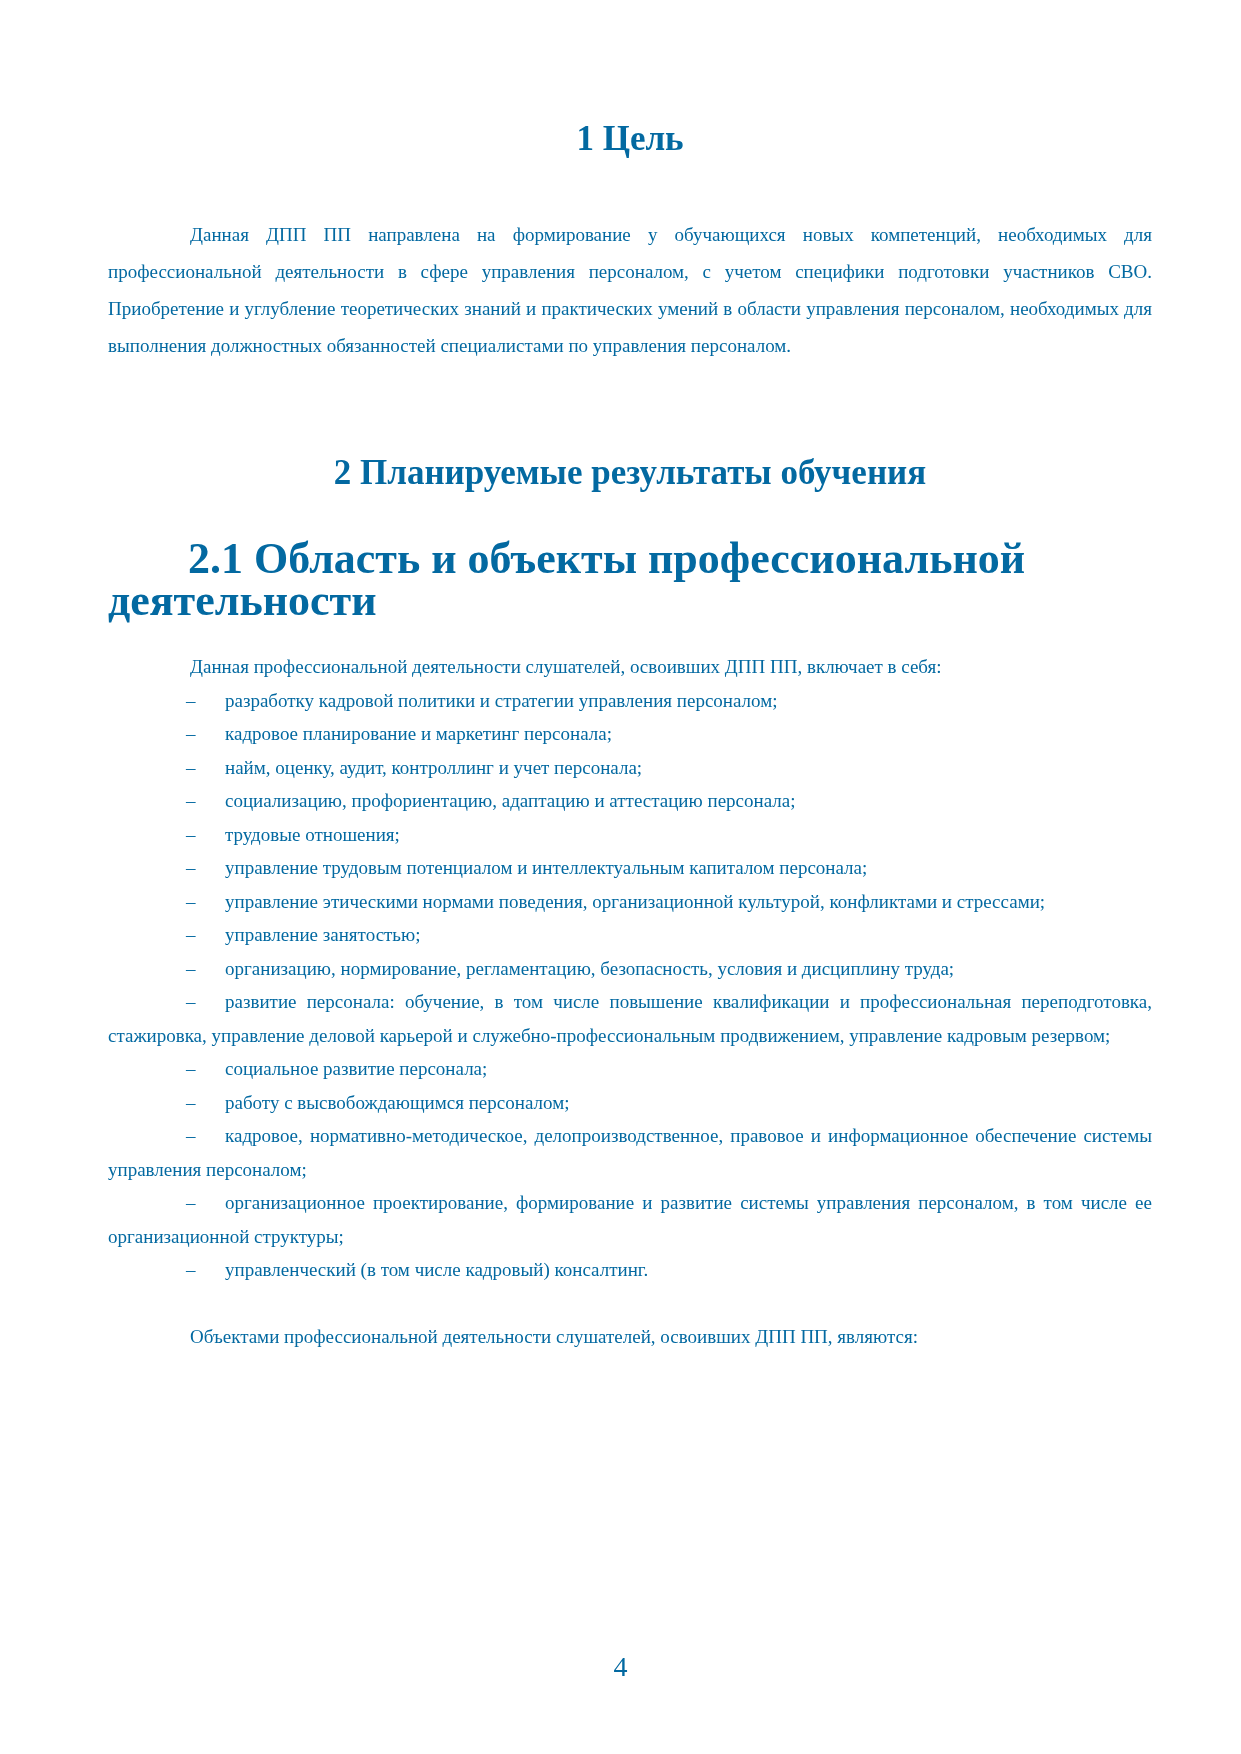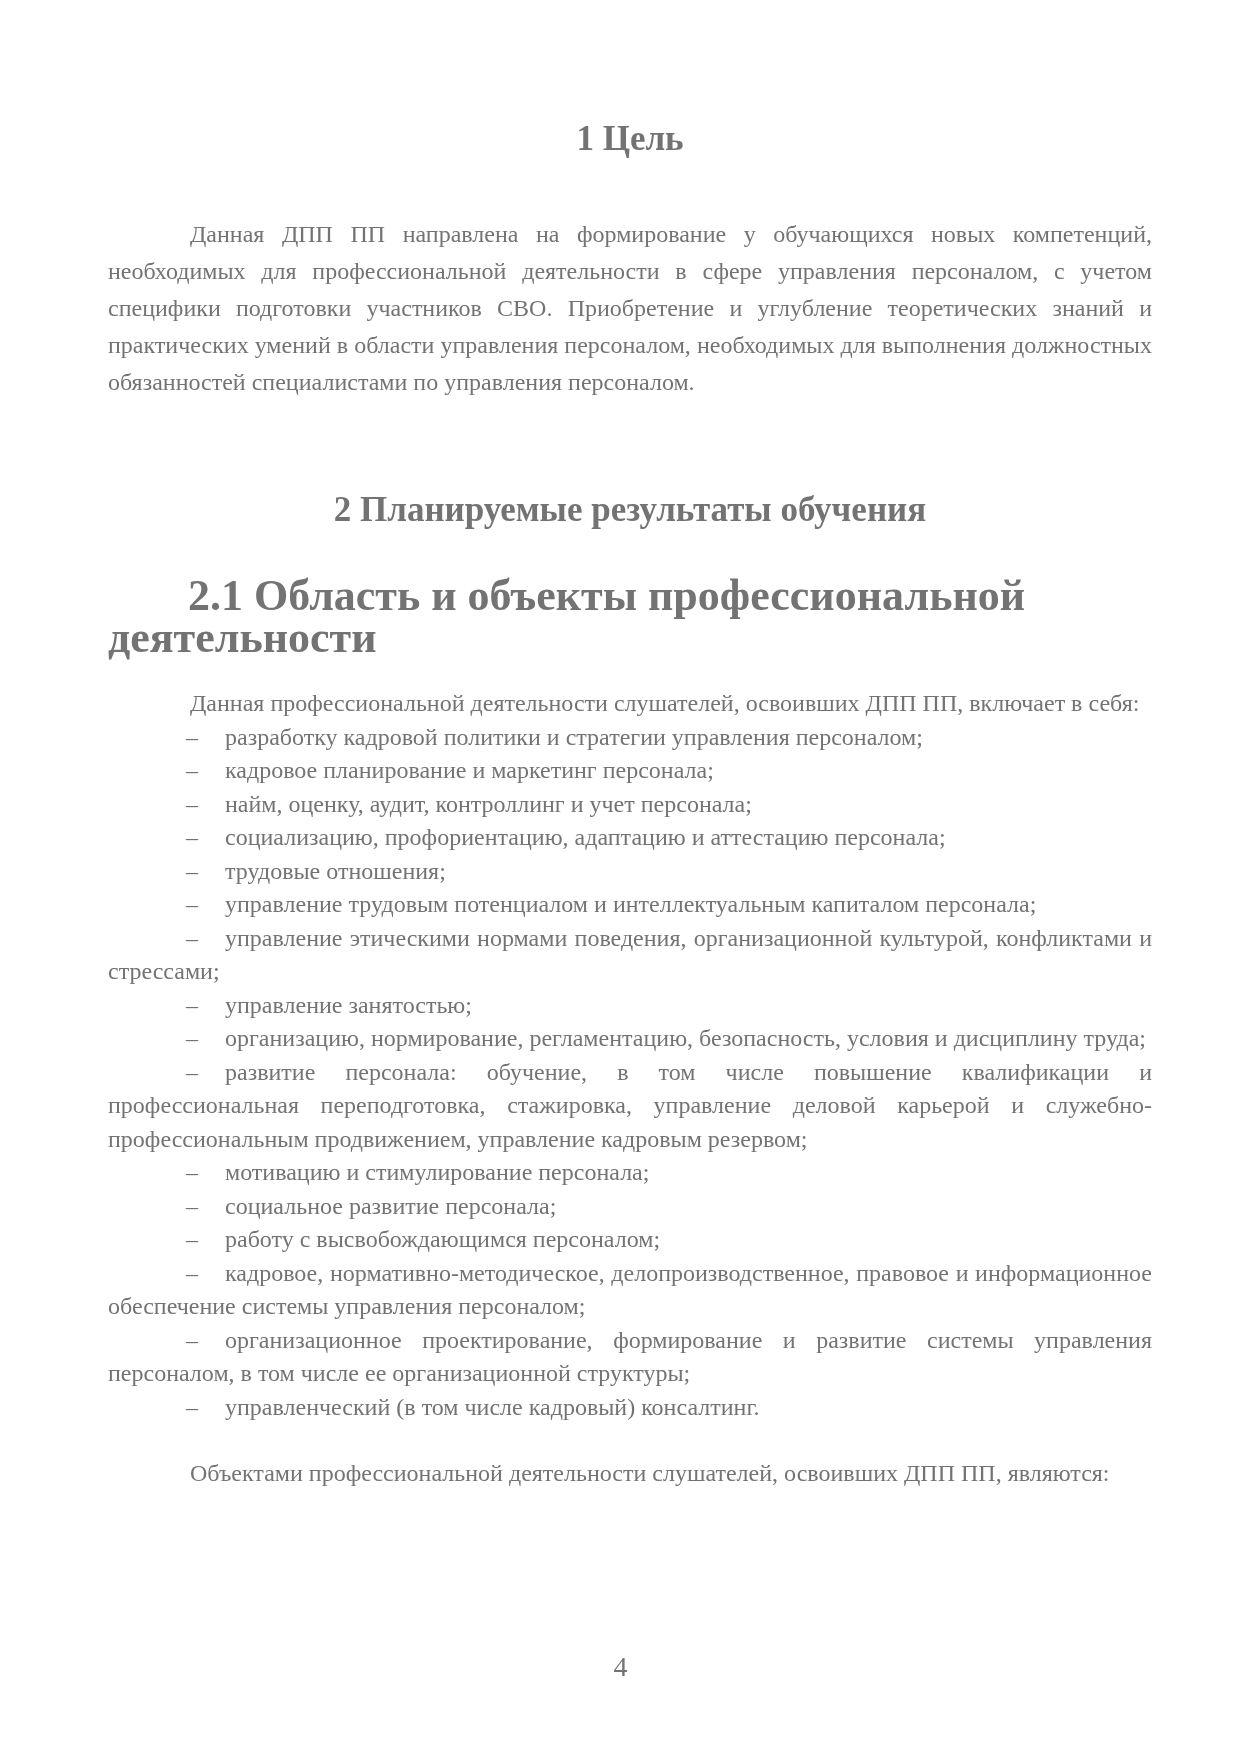--- a/index.html
+++ b/index.html
@@ -2,21 +2,21 @@
 <html lang="ru"><head>
 <meta charset="utf-8">
 <style>
   * { margin: 0; padding: 0; box-sizing: border-box; }
   html, body { background: #ffffff; }
   .page {
     position: relative;
     width: 1241px;
     height: 1754px;
     background: #ffffff;
-    color: #737373;
+    color: #0369a1;
     font-family: "Liberation Serif", "DejaVu Serif", serif;
     overflow: hidden;
   }
   .content {
     position: absolute;
     left: 108px;
     top: 0;
     width: 1044px;
   }
   .heading {
@@ -28,21 +28,21 @@
   .heading--first { margin-top: 118px; }
   .heading--second { margin-top: 88px; }
   .subheading {
     font-weight: 700;
     font-size: 44px;
     line-height: 42px;
     text-indent: 80px;
     margin-top: 44px;
   }
   .body {
-    font-size: 24px;
+    font-size: 19px;
     line-height: 33.5px;
     text-align: justify;
     hyphens: manual;
   }
   .p-main {
     line-height: 37px;
     margin-top: 56px;
     text-indent: 82px;
   }
   .p-intro { margin-top: 28px; text-indent: 82px; }
@@ -83,21 +83,20 @@
         <p class="body list-item"><span class="dash">–</span><span>разработку кадровой политики и стратегии управления персоналом;</span></p>
         <p class="body list-item"><span class="dash">–</span><span>кадровое планирование и маркетинг персонала;</span></p>
         <p class="body list-item"><span class="dash">–</span><span>найм, оценку, аудит, контроллинг и учет персонала;</span></p>
         <p class="body list-item"><span class="dash">–</span><span>социализацию, профориентацию, адаптацию и аттестацию персонала;</span></p>
         <p class="body list-item"><span class="dash">–</span><span>трудовые отношения;</span></p>
         <p class="body list-item"><span class="dash">–</span><span>управление трудовым потенциалом и интеллектуальным капиталом пер­сонала;</span></p>
         <p class="body list-item"><span class="dash">–</span><span>управление этическими нормами поведения, организационной культу­рой, конфликтами и стрессами;</span></p>
         <p class="body list-item"><span class="dash">–</span><span>управление занятостью;</span></p>
         <p class="body list-item"><span class="dash">–</span><span>организацию, нормирование, регламентацию, безопасность, условия и дисциплину труда;</span></p>
         <p class="body list-item"><span class="dash">–</span><span>развитие персонала: обучение, в том числе повышение квалификации и профессиональная переподготовка, стажировка, управление деловой карьерой и служебно-профессиональным продвижением, управление кадровым резервом;</span></p>
-        <p class="body list-item"><span class="dash">–</span><span>мотивацию и стимулирование персонала;</span></p>
         <p class="body list-item"><span class="dash">–</span><span>социальное развитие персонала;</span></p>
         <p class="body list-item"><span class="dash">–</span><span>работу с высвобождающимся персоналом;</span></p>
         <p class="body list-item"><span class="dash">–</span><span>кадровое, нормативно-методическое, делопроизводственное, правовое и информационное обеспечение системы управления персоналом;</span></p>
         <p class="body list-item"><span class="dash">–</span><span>организационное проектирование, формирование и развитие системы управления персоналом, в том числе ее организационной структуры;</span></p>
         <p class="body list-item"><span class="dash">–</span><span>управленческий (в том числе кадровый) консалтинг.</span></p>
       </div>
 
     <p class="body p-objects">Объектами профессиональной деятельности слушателей, освоивших ДПП ПП, являются:</p>
 
   </div>

